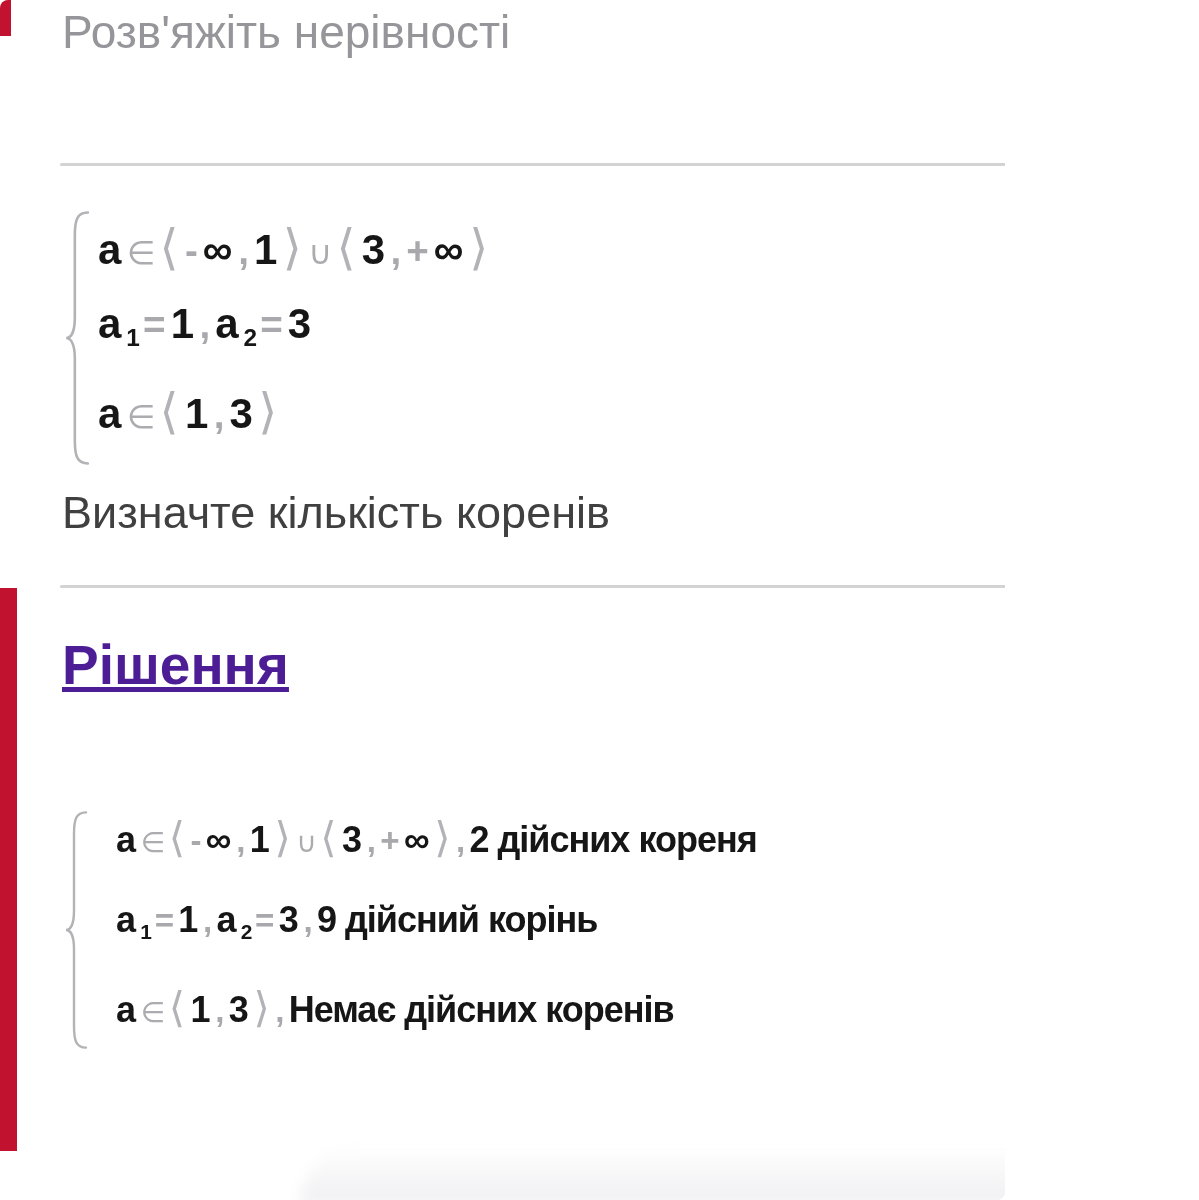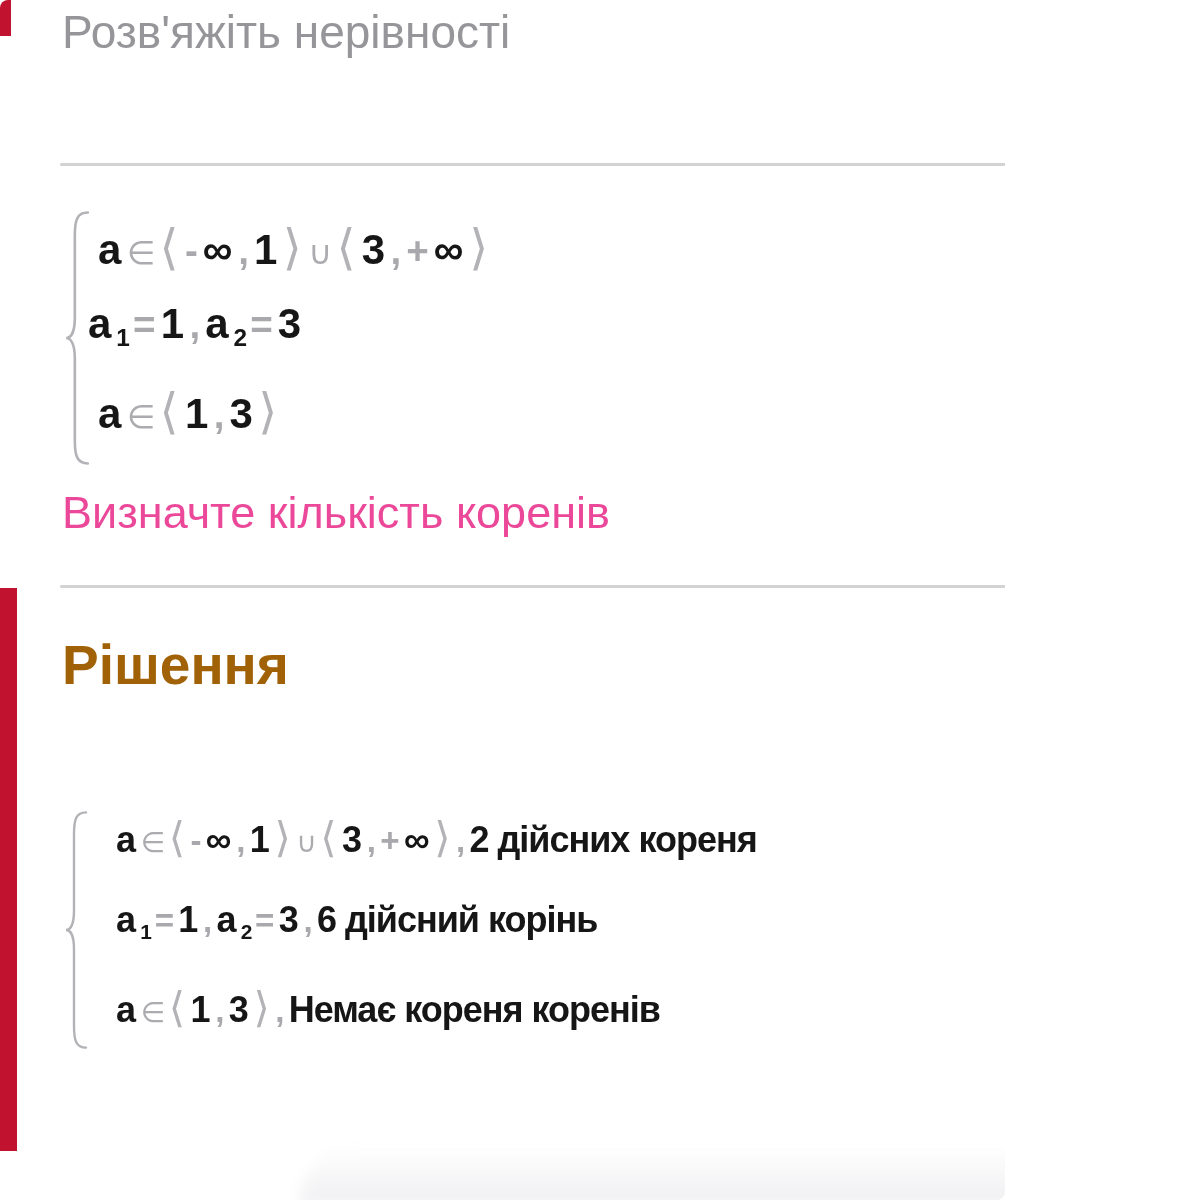--- a/index.html
+++ b/index.html
@@ -4,27 +4,27 @@
 <style>
   html,body{margin:0;padding:0;background:#ffffff;}
   .screen{
     position:relative;width:1005px;height:1200px;background:#ffffff;overflow:hidden;
     font-family:"Liberation Sans","DejaVu Sans",sans-serif;
     border-radius:8px;
   }
   .abs{position:absolute;}
   
   .gray-text{color:#96969a;font-size:46px;line-height:59px;font-weight:400;white-space:nowrap;}
-  .caption{color:#ec4899;font-size:45px;font-weight:400;white-space:nowrap;}
+  .caption{color:#404040;font-size:45px;font-weight:400;white-space:nowrap;}
   
   .divider{background:#d3d3d3;height:3px;border-radius:2px;}
   
   .red-fragment{background:#c1122f;}
   .red-bar{background:#c1122f;}
-  .solution-heading{color:#a16207;font-size:55px;font-weight:700;white-space:nowrap;}
+  .solution-heading{color:#4c1d95;font-size:55px;font-weight:700;white-space:nowrap;text-decoration:underline;}
   
   .m{white-space:nowrap;line-height:1.12;}
   .m span{margin-right:0.13em;}
   .m-lg{font-size:42px;}
   .m-sm{font-size:36px;margin-left:20px;}
   .r-v{color:#161616;font-weight:700;}
   .r-o{color:#a9a9ad;font-weight:700;font-size:0.92em;}
   .r-s{color:#acacb0;font-weight:400;font-size:0.78em;}
   .r-b{color:#b3b3b7;font-weight:400;font-size:1.16em;}
   .r-t{color:#161616;font-weight:700;letter-spacing:-1px;}
@@ -51,41 +51,41 @@
     <div>Розв'яжіть нерівності</div>
   </div>
 
   <div class="abs divider" style="left:60px;top:163px;width:1078px;"></div>
 
   <div>
     <svg class="abs brace-svg" style="left:64px;top:210px;" width="26" height="256" viewBox="0 0 24 200" preserveAspectRatio="none">
       <path d="M 22 2 C 12 2 10 8 10 20 L 10 84 C 10 96 6 100 2 100 C 6 100 10 104 10 116 L 10 180 C 10 192 12 198 22 198" fill="none" stroke="#b3b3b7" stroke-width="2.6" stroke-linecap="round" vector-effect="non-scaling-stroke"></path>
     </svg>
     <div class="abs m m-lg" style="left:98px;top:220px;"><span class="r-v">a</span><span class="r-s">∈</span><span class="r-b">⟨</span><span class="r-o">-</span><span class="r-v">∞</span><span class="r-o">,</span><span class="r-v">1</span><span class="r-b">⟩</span><span class="r-s">∪</span><span class="r-b">⟨</span><span class="r-v">3</span><span class="r-o">,</span><span class="r-o">+</span><span class="r-v">∞</span><span class="r-b">⟩</span></div>
-    <div class="abs m m-lg" style="left:88px;top:300px;"><span class="r-v">a</span><span class="r-v sub">1</span><span class="r-o">=</span><span class="r-v">1</span><span class="r-o">,</span><span class="r-v">a</span><span class="r-v sub">2</span><span class="r-o">=</span><span class="r-v">3</span></div>
+    <div class="abs m m-lg" style="left:98px;top:300px;"><span class="r-v">a</span><span class="r-v sub">1</span><span class="r-o">=</span><span class="r-v">1</span><span class="r-o">,</span><span class="r-v">a</span><span class="r-v sub">2</span><span class="r-o">=</span><span class="r-v">3</span></div>
     <div class="abs m m-lg" style="left:98px;top:384px;"><span class="r-v">a</span><span class="r-s">∈</span><span class="r-b">⟨</span><span class="r-v">1</span><span class="r-o">,</span><span class="r-v">3</span><span class="r-b">⟩</span></div>
     <svg class="abs chevron-svg" style="left:1077px;top:250px;" width="56" height="32" viewBox="0 0 56 32">
       <path d="M 5 4 L 28 26 L 51 4" fill="none" stroke="#a8a8a8" stroke-width="9" stroke-linecap="round" stroke-linejoin="round"></path>
     </svg>
   </div>
 
   <div class="abs caption" style="left:62px;top:487px;">Визначте кількість коренів</div>
 
   <div class="abs divider" style="left:60px;top:585px;width:1080px;"></div>
 
   <div class="abs red-bar" style="left:0;top:588px;width:17px;height:563px;"></div>
 
   <div class="abs solution-heading" style="left:62px;top:633px;">Рішення</div>
 
   <div>
     <svg class="abs brace-svg" style="left:64px;top:810px;" width="24" height="240" viewBox="0 0 24 200" preserveAspectRatio="none">
       <path d="M 22 2 C 12 2 10 8 10 20 L 10 84 C 10 96 6 100 2 100 C 6 100 10 104 10 116 L 10 180 C 10 192 12 198 22 198" fill="none" stroke="#b3b3b7" stroke-width="2.4" stroke-linecap="round" vector-effect="non-scaling-stroke"></path>
     </svg>
     <div class="abs m m-sm" style="left:96px;top:815px;"><span class="r-v">a</span><span class="r-s">∈</span><span class="r-b">⟨</span><span class="r-o">-</span><span class="r-v">∞</span><span class="r-o">,</span><span class="r-v">1</span><span class="r-b">⟩</span><span class="r-s">∪</span><span class="r-b">⟨</span><span class="r-v">3</span><span class="r-o">,</span><span class="r-o">+</span><span class="r-v">∞</span><span class="r-b">⟩</span><span class="r-o">,</span><span class="r-t">2 дійсних кореня</span></div>
-    <div class="abs m m-sm" style="left:96px;top:900px;"><span class="r-v">a</span><span class="r-v sub">1</span><span class="r-o">=</span><span class="r-v">1</span><span class="r-o">,</span><span class="r-v">a</span><span class="r-v sub">2</span><span class="r-o">=</span><span class="r-v">3</span><span class="r-o">,</span><span class="r-t">6 дійсний корінь</span></div>
-    <div class="abs m m-sm" style="left:96px;top:985px;"><span class="r-v">a</span><span class="r-s">∈</span><span class="r-b">⟨</span><span class="r-v">1</span><span class="r-o">,</span><span class="r-v">3</span><span class="r-b">⟩</span><span class="r-o">,</span><span class="r-t">Немає кореня коренів</span></div>
+    <div class="abs m m-sm" style="left:96px;top:900px;"><span class="r-v">a</span><span class="r-v sub">1</span><span class="r-o">=</span><span class="r-v">1</span><span class="r-o">,</span><span class="r-v">a</span><span class="r-v sub">2</span><span class="r-o">=</span><span class="r-v">3</span><span class="r-o">,</span><span class="r-t">9 дійсний корінь</span></div>
+    <div class="abs m m-sm" style="left:96px;top:985px;"><span class="r-v">a</span><span class="r-s">∈</span><span class="r-b">⟨</span><span class="r-v">1</span><span class="r-o">,</span><span class="r-v">3</span><span class="r-b">⟩</span><span class="r-o">,</span><span class="r-t">Немає дійсних коренів</span></div>
   </div>
 
   <div class="abs bottom-shadow" style="left:300px;top:1145px;width:840px;height:60px;"></div>
 
   <div class="abs scrollbar" style="left:1180px;top:0;width:8px;height:1200px;"></div>
 
 </div>
 
 </body></html>

